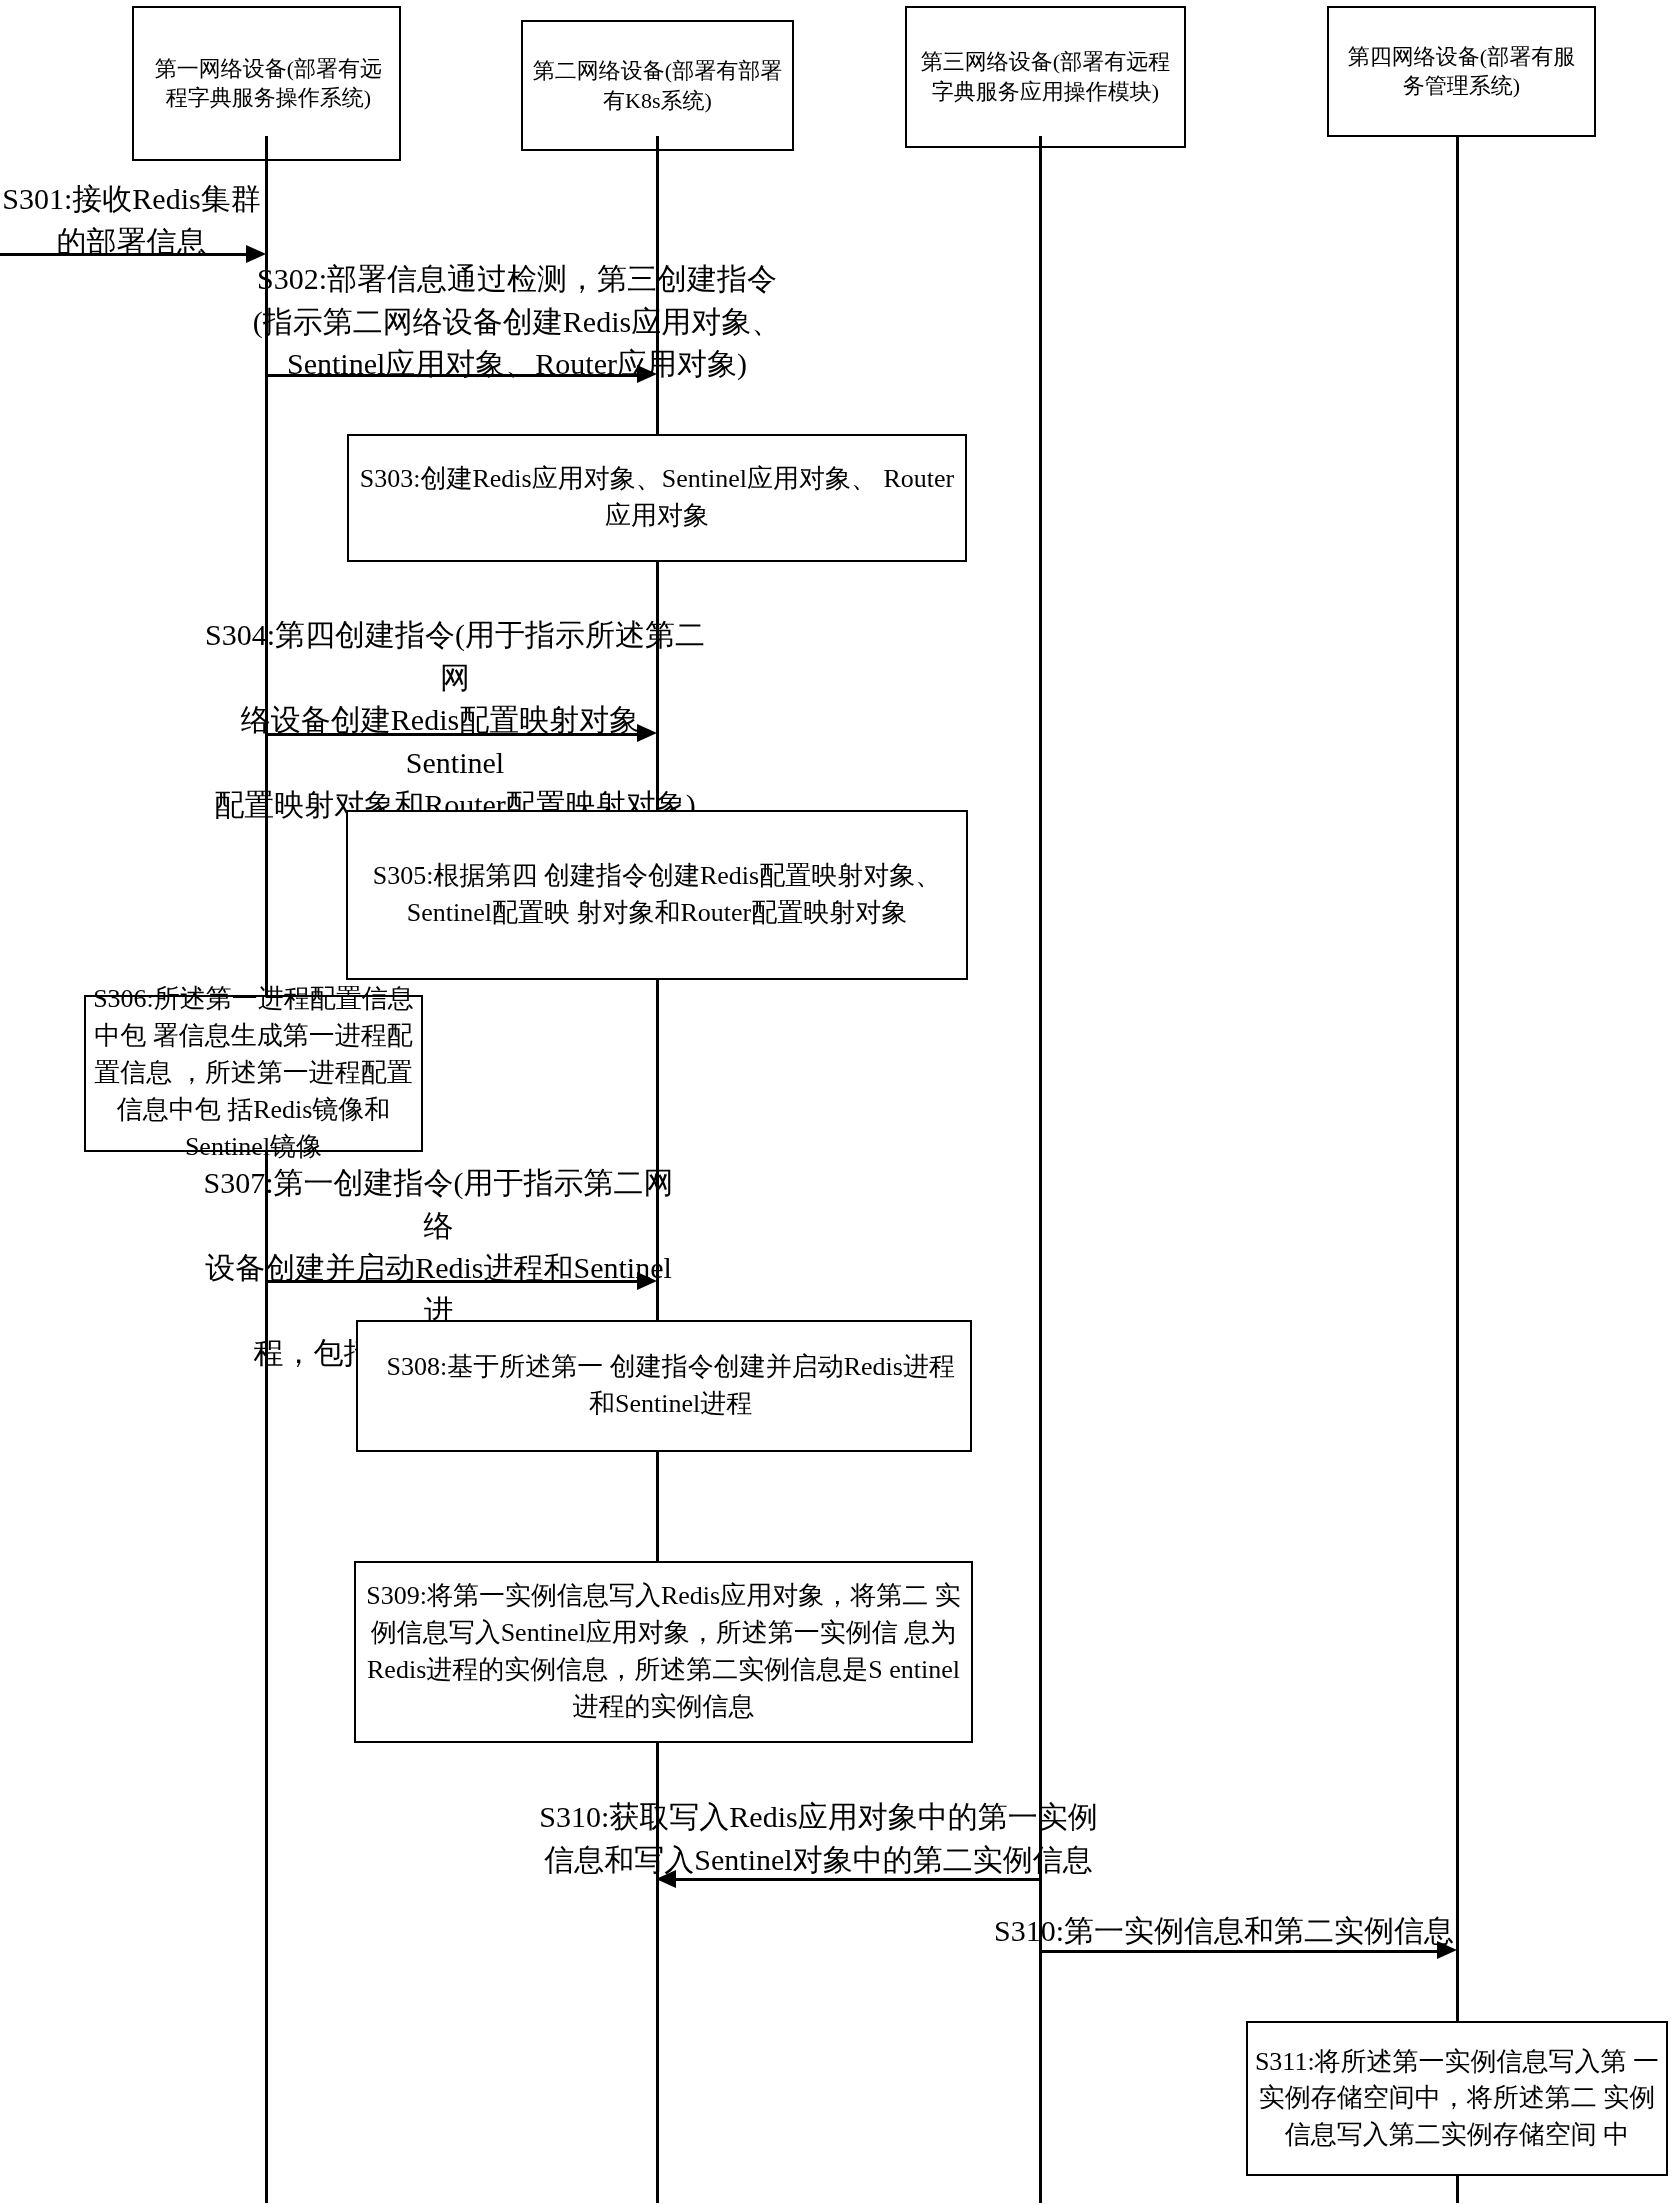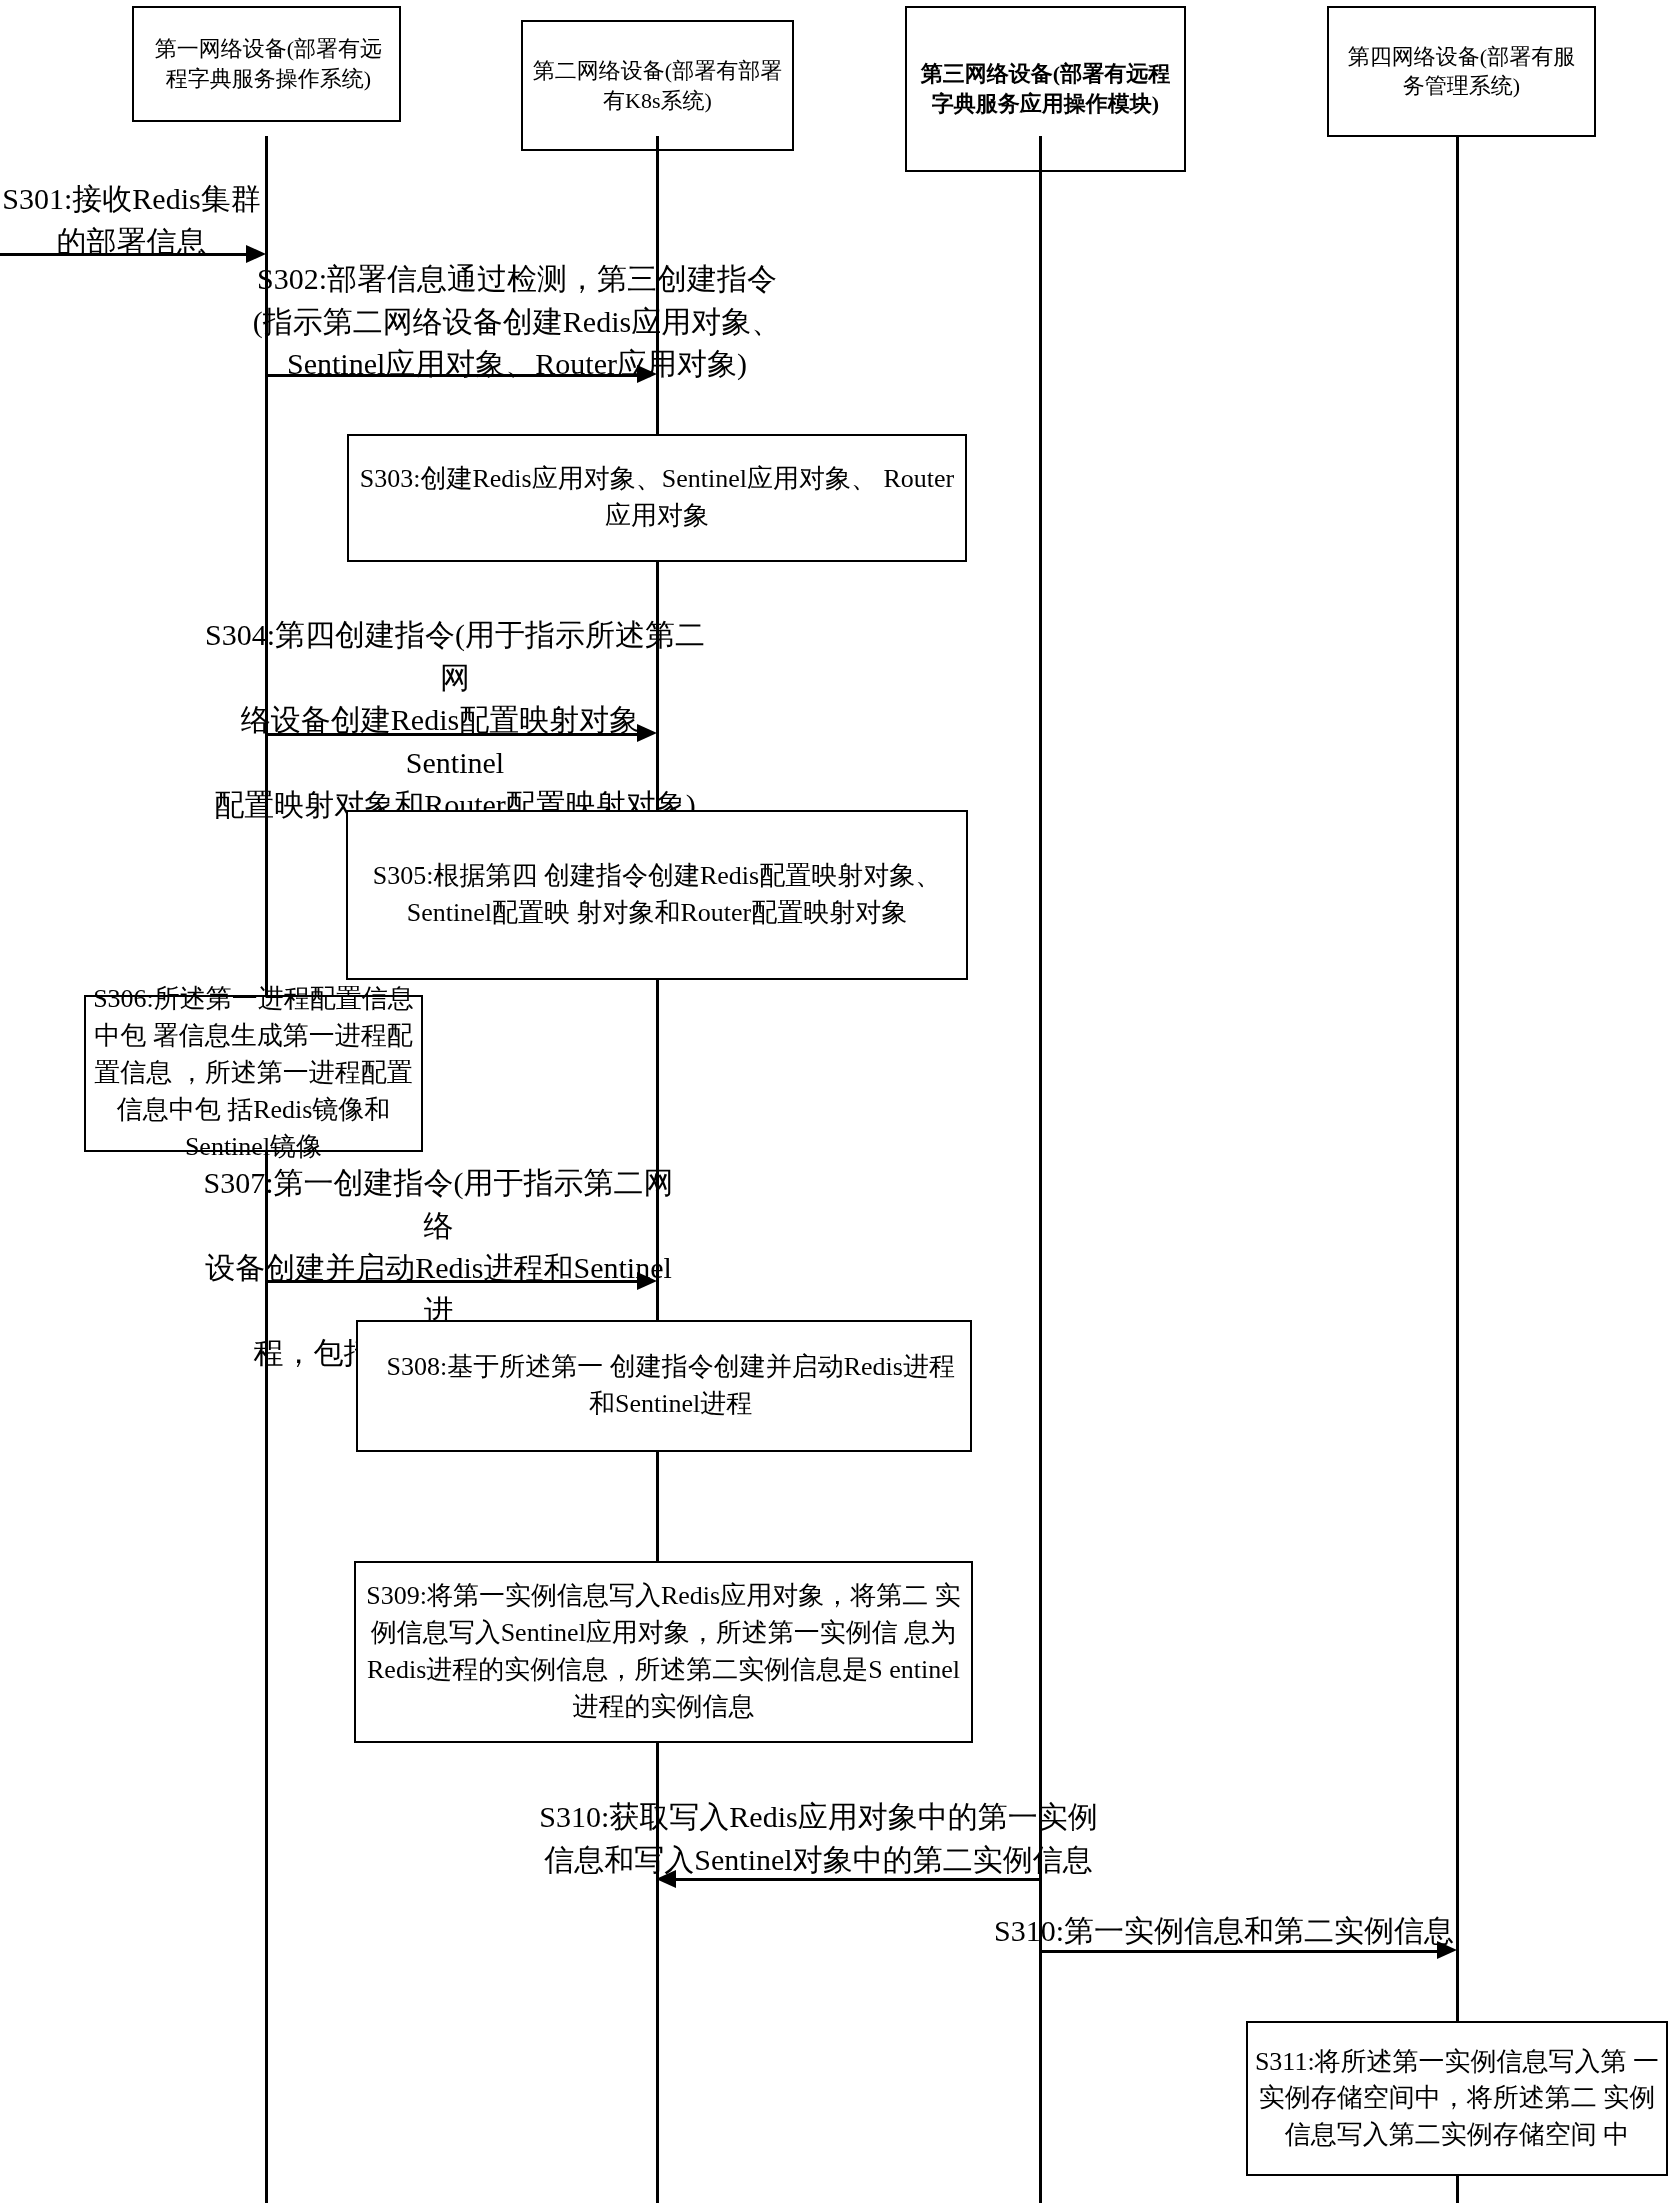--- a/index.html
+++ b/index.html
@@ -91,29 +91,29 @@
     text-align: center;
     white-space: pre-line;
     z-index: 3;
   }
 </style>
 </head>
 <body>
 
 <div id="canvas">
 
-  <div class="participant" style="left:132px; top:5.8px; width:269px; height:116px;padding-left:12px;">
+  <div class="participant" style="left:132px; top:5.8px; width:269px; height:155px;padding-left:12px;">
     <span>第一网络设备(部署有远程字典服务操作系统)</span>
   </div>
 
   <div class="participant" style="left:521px; top:20px; width:273px; height:131px;">
     <span>第二网络设备(部署有部署有K8s系统)</span>
   </div>
 
-  <div class="participant" style="left:905px; top:5.8px; width:281px; height:166px;font-weight:bold;">
+  <div class="participant" style="left:905px; top:5.8px; width:281px; height:142px;">
     <span>第三网络设备(部署有远程字典服务应用操作模块)</span>
   </div>
 
   <div class="participant" style="left:1327px; top:5.8px; width:269px; height:131px;">
     <span>第四网络设备(部署有服务管理系统)</span>
   </div>
 
   <div class="lifeline" style="left:265px; top:136px; height:2067px;"></div>
   <div class="lifeline" style="left:656px; top:136px; height:2067px;"></div>
   <div class="lifeline" style="left:1039px; top:136px; height:2067px;"></div>

